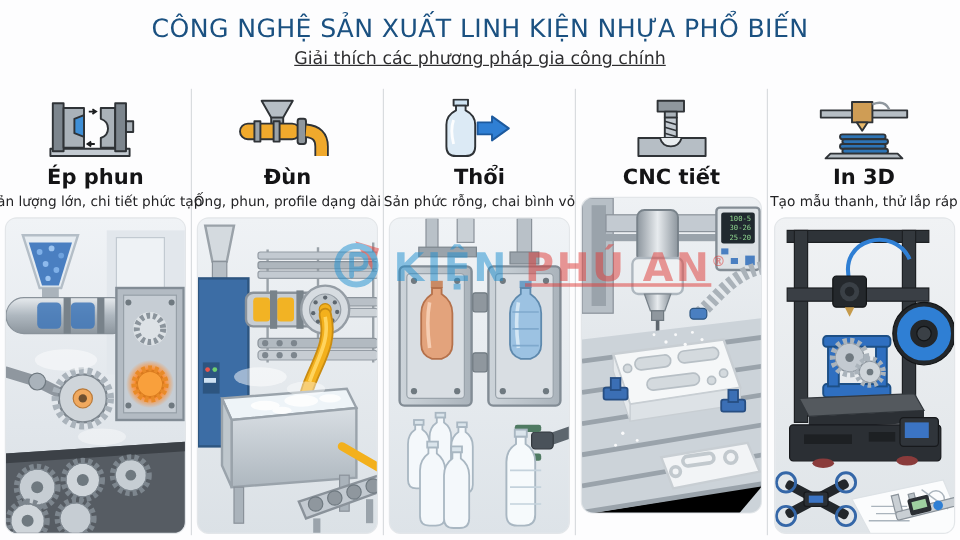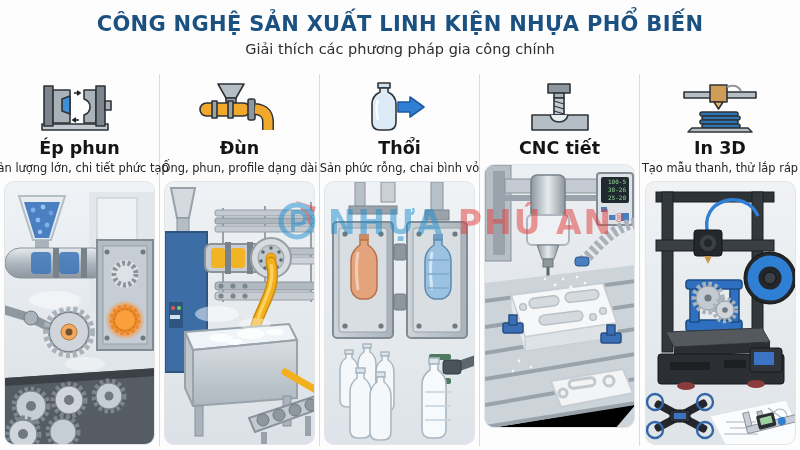--- a/index.html
+++ b/index.html
@@ -1,39 +1,39 @@
 <!DOCTYPE html>
 <html><head>
 <meta charset="utf-8">
 <style>
   * { margin:0; padding:0; box-sizing:border-box; }
   html,body { width:800px; height:450px; overflow:hidden; background:#fdfdfe;
     font-family:"DejaVu Sans","Liberation Sans",sans-serif; }
   .page { position:relative; width:800px; height:450px; background:#fdfdfe; }
 
   .header { position:absolute; top:12px; left:0; width:800px; text-align:center; }
-  .title { font-size:21px; font-weight:bold; color:#1b5181; letter-spacing:.3px; }
-  .subtitle { font-size:14.5px; color:#2e2e30; margin-top:5px; }
+  .title { font-size:21px; font-weight:normal; color:#1b5181; letter-spacing:.3px; }
+  .subtitle { font-size:14.5px; color:#2e2e30; margin-top:5px;text-decoration:underline; }
 
   .grid { position:absolute; top:74px; left:0; width:800px; height:372px; display:flex; }
   .col { width:160px; height:372px; border-right:1px solid #d9dcdf;
          display:flex; flex-direction:column; align-items:center; }
   .col:last-child { border-right:none; }
   .icon-box { height:56px; margin-top:6px; display:flex; align-items:center; justify-content:center; }
   .col-title { font-size:17.5px; font-weight:bold; color:#141416; margin-top:2px; line-height:1.15; }
   .col-desc { font-size:11.4px; color:#232325; margin-top:3px; white-space:nowrap; }
   .photo { width:151px; height:264px; margin-top:6px; border-radius:10px; overflow:hidden;
            border:1px solid #e3e6e9; background:#e9edf0; }
   .photo svg { display:block; }
 
   .watermark { position:absolute; left:276px; top:198px; width:420px; height:48px;
                display:flex; align-items:center; opacity:.5; pointer-events:none; z-index:5; }
   .wm-text { font-size:33px; font-weight:800; letter-spacing:2px; margin-left:6px; white-space:nowrap; }
   .wm-blue { color:#1d8fd0; }
-  .wm-red  { color:#e03a36; }
+  .wm-red  { color:#e03a36;text-decoration:underline; }
   .wm-reg  { font-size:12px; vertical-align:super; color:#e03a36; font-weight:bold; }
 </style>
 </head>
 <body>
 
 <div class="page">
 
   <div class="header">
     <div class="title">CÔNG NGHỆ SẢN XUẤT LINH KIỆN NHỰA PHỔ BIẾN</div>
     <div class="subtitle">Giải thích các phương pháp gia công chính</div>
@@ -557,18 +557,18 @@
 
   <div class="watermark">
     <span>
       <svg width="46" height="46" viewBox="0 0 46 46">
         <path d="M20,4 L40,10 L34,28 Z" fill="#e03a36"></path>
         <circle cx="21" cy="24" r="16" fill="none" stroke="#1d8fd0" stroke-width="5"></circle>
         <path d="M17,15 v18 M17,15 h6 q6,0 6,6 q0,6 -6,6 h-6" stroke="#1d8fd0" stroke-width="4" fill="none" stroke-linecap="round"></path>
       </svg>
     </span>
     <span class="wm-text">
-      <span class="wm-blue">NHỰA</span>
+      <span class="wm-blue">KIỆN</span>
       <span class="wm-red">PHÚ AN</span><span class="wm-reg">®</span>
     </span>
   </div>
 
 </div>
 
 </body></html>

